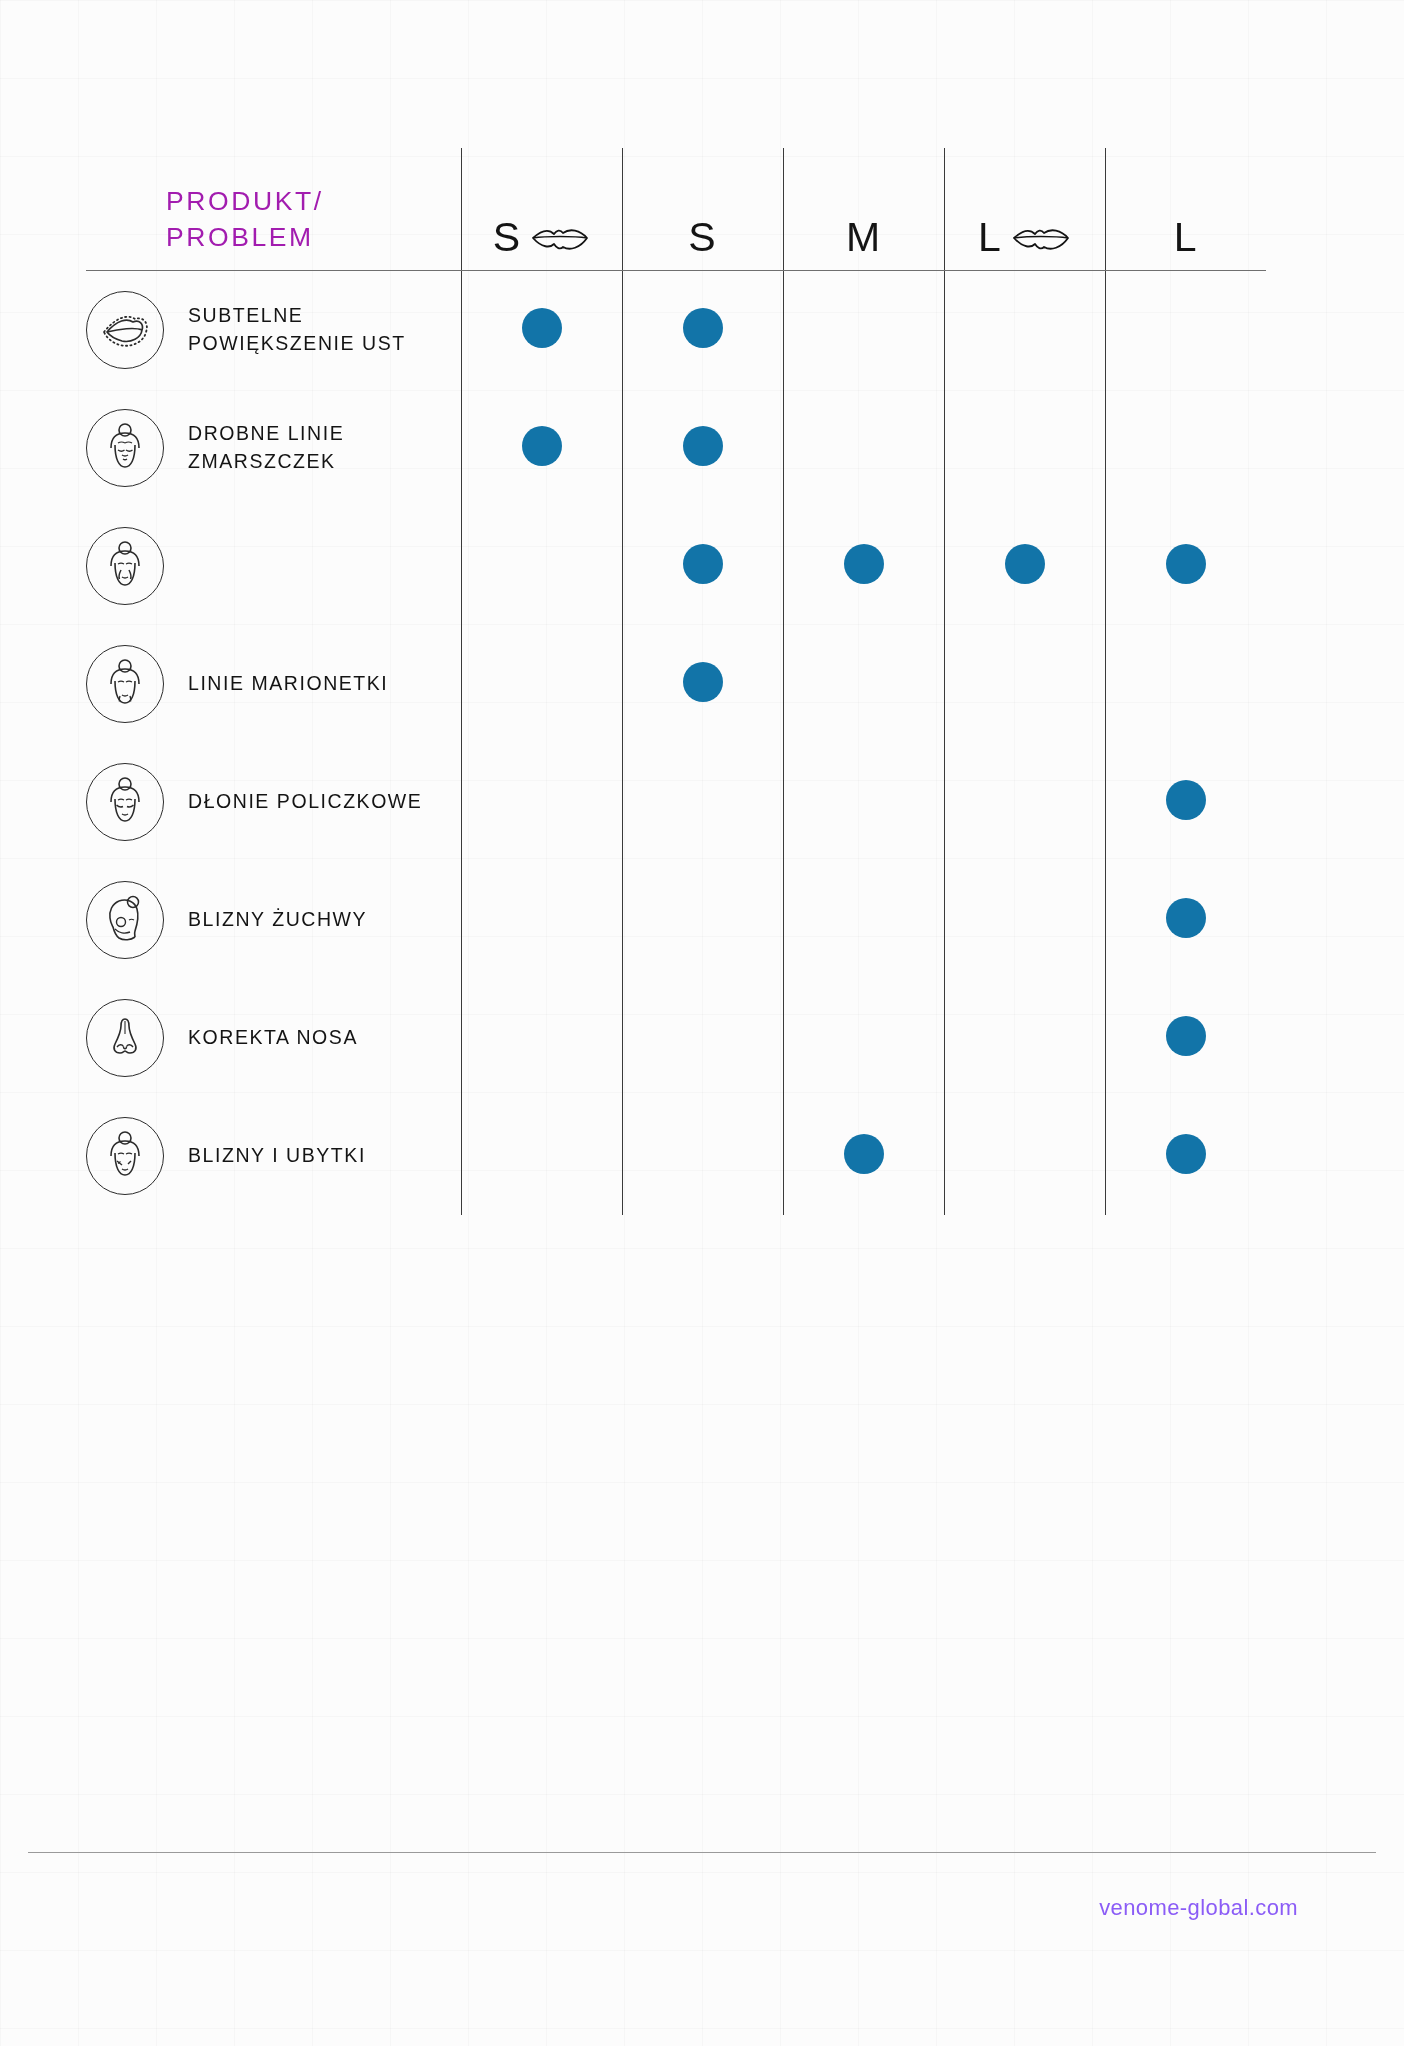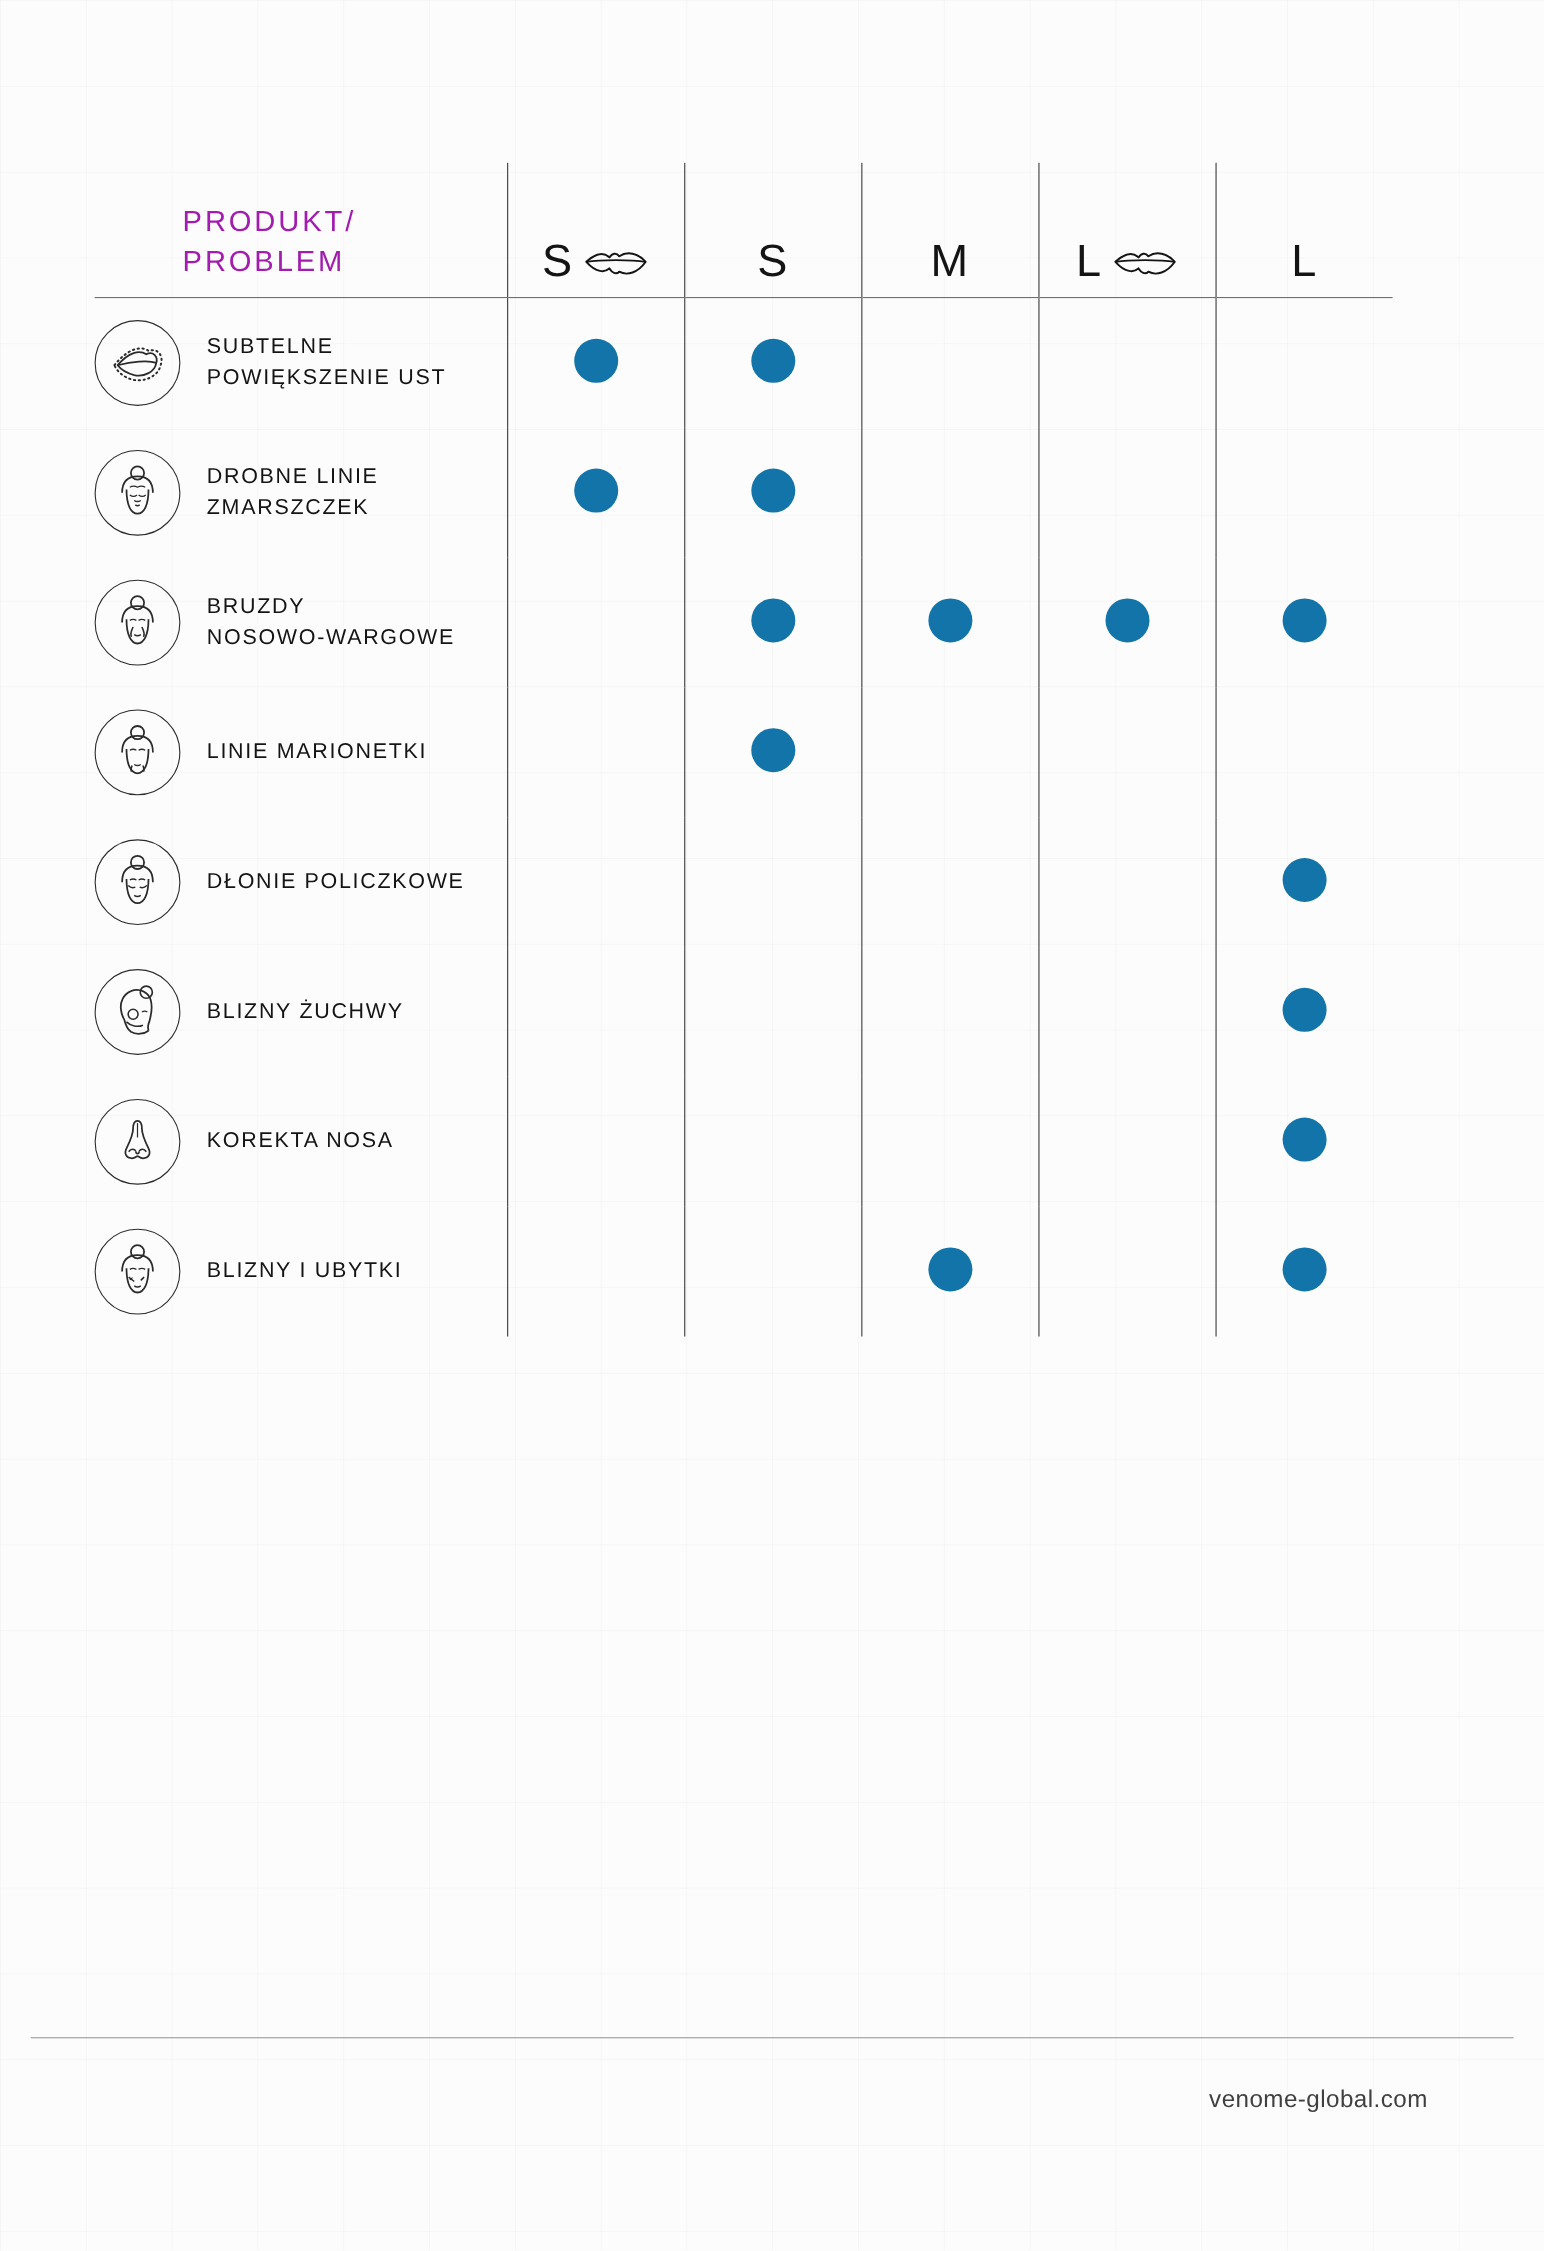--- a/index.html
+++ b/index.html
@@ -138,21 +138,21 @@
     top:1852px;
     height:1px;
     background:#9a9a9a;
   }
   .footer{
     position:absolute;
     right:106px;
     top:1895px;
     font-size:22px;
     letter-spacing:.4px;
-    color:#404040;
+    color:#8b5cf6;
   }
 </style>
 </head>
 <body>
 
 <div class="page">
   <div class="bg-grid"></div>
 
   <div class="matrix">
     <table class="grid">
@@ -270,22 +270,20 @@
                 <svg width="56" height="56" viewBox="0 0 56 56">
                   <circle cx="28" cy="10" r="6" fill="none" stroke="#2b2b2b" stroke-width="1.6"></circle>
                   <path d="M14 28 C14 17 20 13 28 13 C36 13 42 17 42 28" fill="none" stroke="#2b2b2b" stroke-width="1.6"></path>
                   <path d="M18 25 C18 39 22 47 28 47 C34 47 38 39 38 25" fill="none" stroke="#2b2b2b" stroke-width="1.6"></path>
                   <path d="M21 26 q3 -1.8 6 0 M29 26 q3 -1.8 6 0" fill="none" stroke="#2b2b2b" stroke-width="1.2"></path>
                   <path d="M24 32 C22 36 21.5 39 22.5 41" fill="none" stroke="#2b2b2b" stroke-width="1.5"></path>
                   <path d="M32 32 C34 36 34.5 39 33.5 41" fill="none" stroke="#2b2b2b" stroke-width="1.5"></path>
                   <path d="M25 39 q3 2 6 0" fill="none" stroke="#2b2b2b" stroke-width="1.3"></path>
                 </svg>
               </span>
-              <span class="row-text">BRUZDY
-NOSOWO-WARGOWE</span>
             </div>
           </td>
           <td><span class="dot empty"></span></td>
           <td><span class="dot"></span></td>
           <td><span class="dot"></span></td>
           <td><span class="dot"></span></td>
           <td><span class="dot"></span></td>
         </tr>
 
         <tr>

